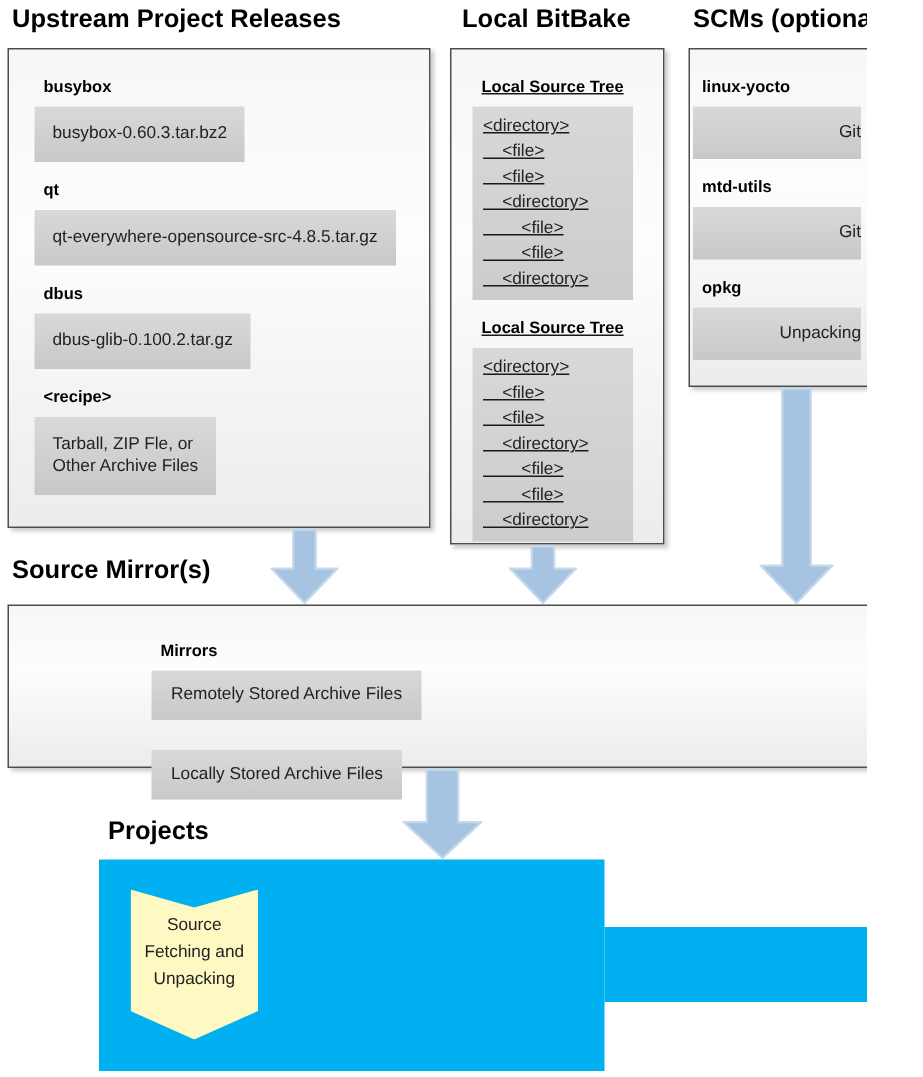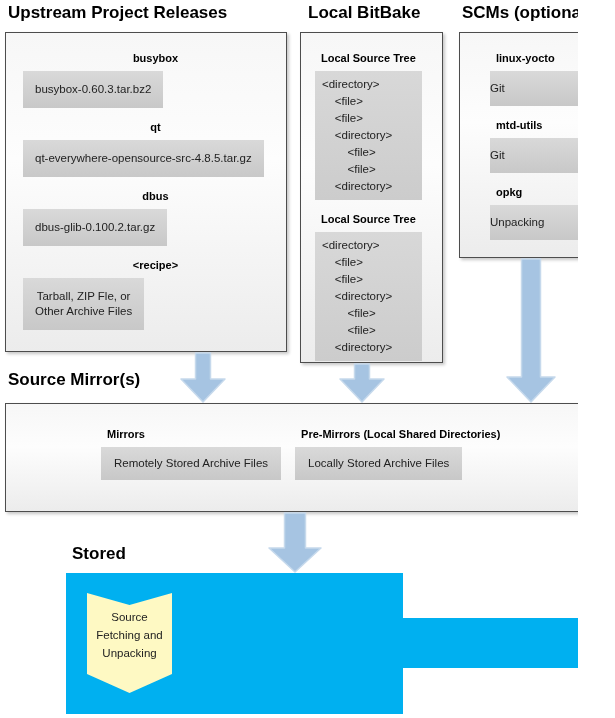--- a/index.html
+++ b/index.html
@@ -44,35 +44,35 @@
     margin-top: 6px;
     width: fit-content;
     background: linear-gradient(180deg, #d9d9d9, #c8c8c8);
     font-size: 11.5px;
     line-height: 15px;
     padding: 11px 12px;
     color: #222;
     white-space: pre-line;
   }
   .upstream-panel { padding: 18px 4px 0 17px; }
-  .local-panel { padding: 18px 10px 0 14px; }
-  .scms-panel { padding: 18px 12px 0 30px; }
+  .local-panel { padding: 18px 10px 0 14px; text-decoration: underline; }
+  .scms-panel { padding: 18px 12px 0 2px; }
   .tree-box {
     margin-top: 6px;
     background: linear-gradient(180deg, #d8d8d8, #cccccc);
     font-size: 11.5px;
     line-height: 17px;
     padding: 5px 0 5px 7px;
     white-space: pre;
     color: #222;
     width: 107px;
   }
   .scms-panel .value-box {
     width: 112px;
-    text-align: left;
+    text-align: right;
     padding: 10px 0;
   }
   .mirrors-panel {
     display: flex;
     align-items: flex-start;
     padding: 23px 0 0 95px;
     gap: 14px;
   }
   .mirror-group .pkg-label { margin: 0 0 0 6px; }
   .mirror-group .value-box { padding: 9px 13px; }
@@ -102,24 +102,24 @@
     font-size: 11.5px;
     line-height: 18px;
     color: #222;
     white-space: pre-line;
   }
   .h-upstream { left: 8px;   top: 2px; }
   .h-local    { left: 308px; top: 2px; }
   .h-scms     { left: 462px; top: 2px; }
   .h-mirrors  { left: 8px;   top: 369px; }
   .h-bitbake  { left: 72px;  top: 543px; }
-  .upstream-panel { left: 5px;   top: 32px;  width: 282px; height: 320px; text-align: center; }
+  .upstream-panel { left: 5px;   top: 32px;  width: 282px; height: 320px; }
   .local-panel    { left: 300px; top: 32px;  width: 143px; height: 331px; }
   .scms-panel     { left: 459px; top: 32px;  width: 145px; height: 226px; }
-  .mirrors-panel  { left: 5px;   top: 403px; width: 605px; height: 109px; }
+  .mirrors-panel  { left: 5px;   top: 403px; width: 605px; height: 109px; flex-direction: column; }
   .arrow-1 { left: 180px; top: 352px; }
   .arrow-2 { left: 339px; top: 363px; }
   .arrow-3 { left: 506px; top: 258px; }
   .arrow-4 { left: 268px; top: 512px; }
 </style>
 </head>
 <body>
 
 <div class="canvas">
 
@@ -207,30 +207,29 @@
   <div class="heading h-mirrors">Source Mirror(s)</div>
 
   <div class="panel mirrors-panel">
 
       <div class="mirror-group">
         <div class="pkg-label">Mirrors</div>
         <div class="value-box">Remotely Stored Archive Files</div>
       </div>
 
       <div class="mirror-group">
-        <div class="pkg-label">Pre-Mirrors (Local Shared Directories)</div>
         <div class="value-box">Locally Stored Archive Files</div>
       </div>
     </div>
 
   <svg class="arrow arrow-4" width="54" height="61" viewBox="0 0 54 61">
     <polygon points="16.5,1 37.5,1 37.5,36 53,36 27,60 1,36 16.5,36"></polygon>
   </svg>
 
-  <div class="heading h-bitbake">Stored</div>
+  <div class="heading h-bitbake">Projects</div>
 
   <div class="blue-main"></div>
   <div class="blue-arm"></div>
 
   <div class="banner">
     <div class="banner-text">Source
 Fetching and
 Unpacking</div>
   </div>
 

